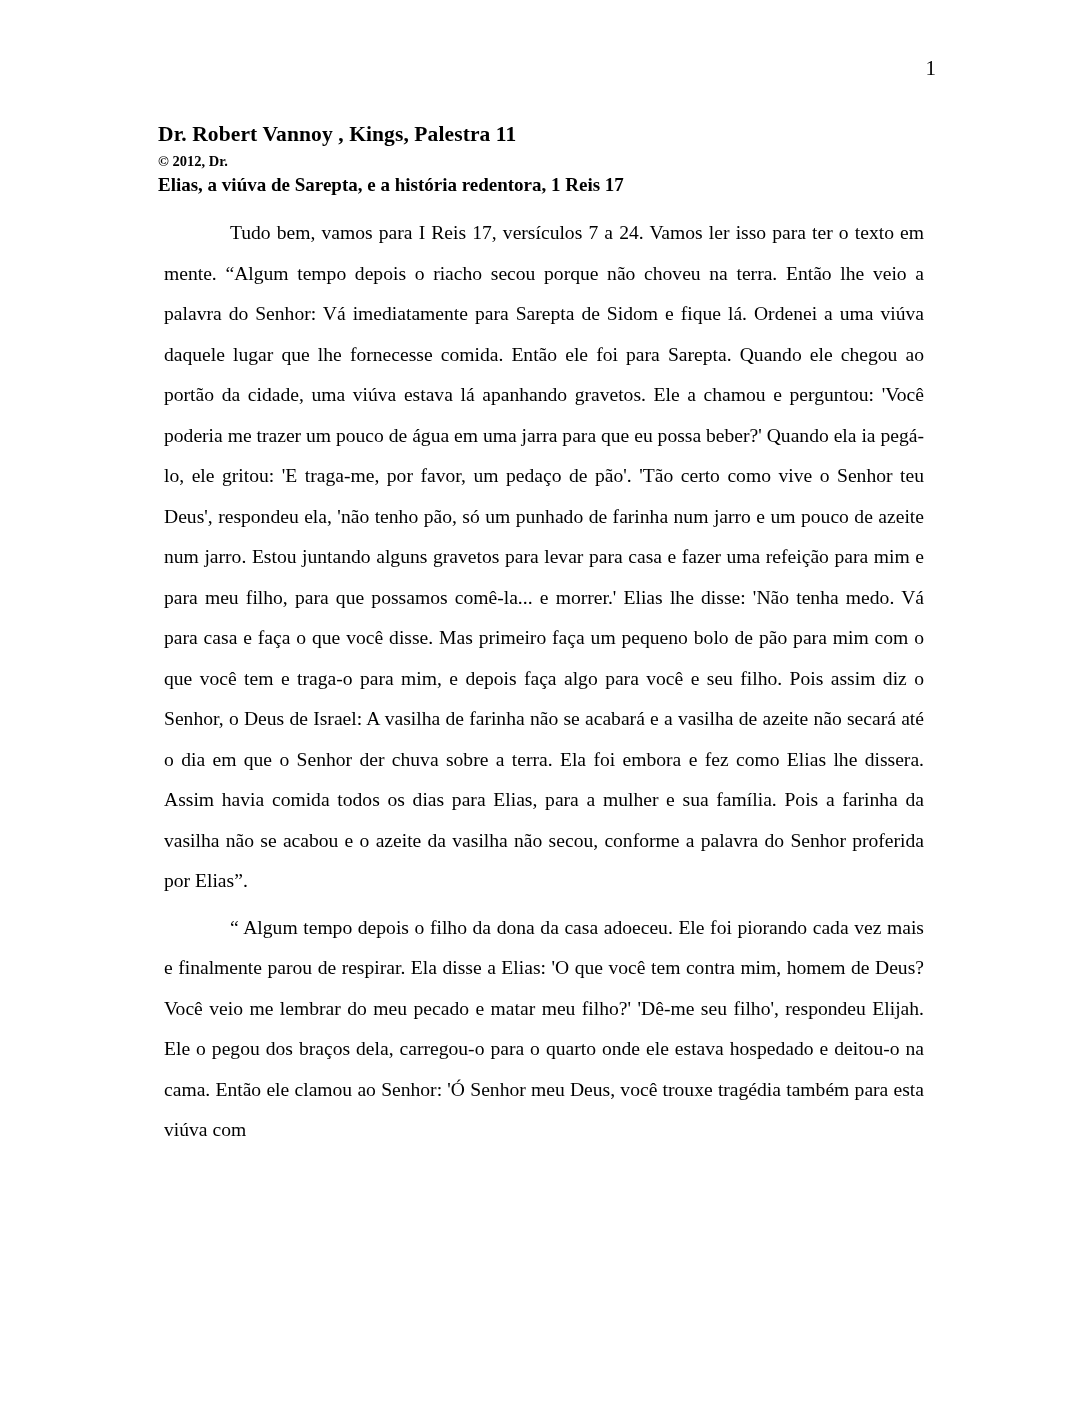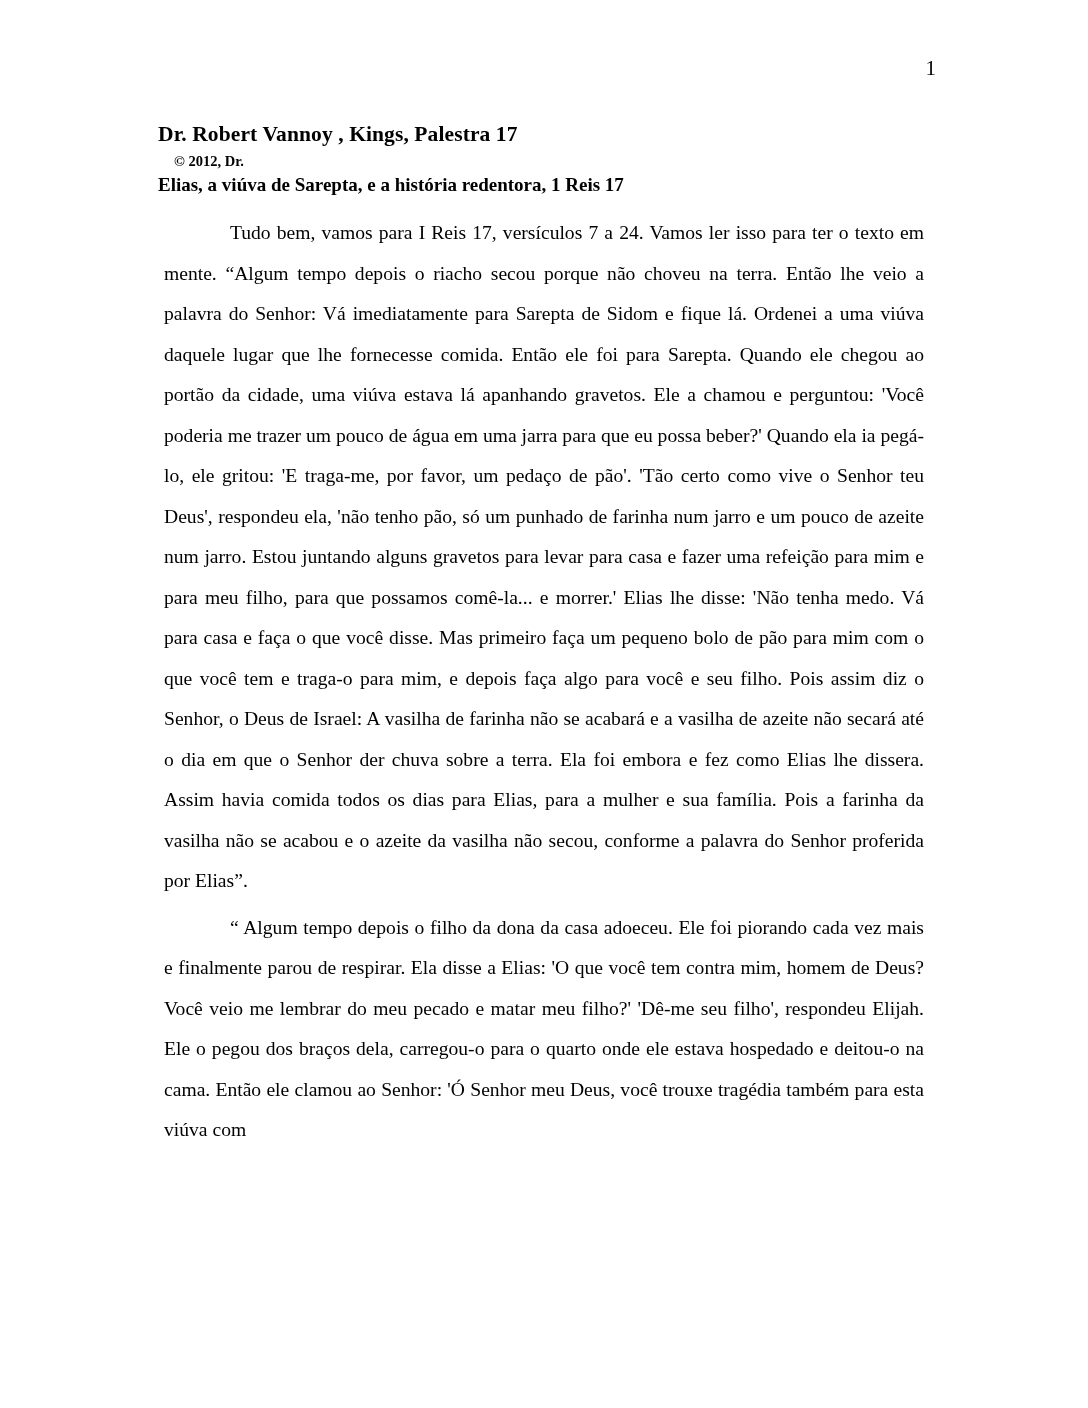--- a/index.html
+++ b/index.html
@@ -38,21 +38,21 @@
   }
   .doc-title {
     font-size: 21.5px;
     font-weight: bold;
     margin: 0 0 6px 0;
     letter-spacing: 0.1px;
   }
   .copyright {
     font-size: 14.5px;
     font-weight: bold;
-    margin: 0 0 4px 16px;
+    margin: 0 0 4px 0;
   }
   .subtitle {
     font-size: 19px;
     font-weight: bold;
     margin: 0 0 17px 0;
   }
   .text-ref {
     font-size: 19.5px;
     margin: 0 0 2px 0;
   }
@@ -70,21 +70,21 @@
 </style>
 </head>
 <body>
 
 <div class="page">
 
   <div class="page-number">1</div>
 
   <div class="content">
 
-    <h1 class="doc-title">Dr. Robert Vannoy , Kings, Palestra 17</h1>
+    <h1 class="doc-title">Dr. Robert Vannoy , Kings, Palestra 11</h1>
 
     <div class="copyright">© 2012, Dr.</div>
 
     <h2 class="subtitle">Elias, a viúva de Sarepta, e a história redentora, 1 Reis 17</h2>
 
 
     <p class="body-par">Tudo bem, vamos para I Reis 17, versículos 7 a 24. Vamos ler isso para ter o texto em mente. “Algum tempo depois o riacho secou porque não choveu na terra. Então lhe veio a palavra do Senhor: Vá imediatamente para Sarepta de Sidom e fique lá. Ordenei a uma viúva daquele lugar que lhe fornecesse comida. Então ele foi para Sarepta. Quando ele chegou ao portão da cidade, uma viúva estava lá apanhando gravetos. Ele a chamou e perguntou: 'Você poderia me trazer um pouco de água em uma jarra para que eu possa beber?' Quando ela ia pegá-lo, ele gritou: 'E traga-me, por favor, um pedaço de pão'. 'Tão certo como vive o Senhor teu Deus', respondeu ela, 'não tenho pão, só um punhado de farinha num jarro e um pouco de azeite num jarro. Estou juntando alguns gravetos para levar para casa e fazer uma refeição para mim e para meu filho, para que possamos comê-la... e morrer.' Elias lhe disse: 'Não tenha medo. Vá para casa e faça o que você disse. Mas primeiro faça um pequeno bolo de pão para mim com o que você tem e traga-o para mim, e depois faça algo para você e seu filho. Pois assim diz o Senhor, o Deus de Israel: A vasilha de farinha não se acabará e a vasilha de azeite não secará até o dia em que o Senhor der chuva sobre a terra. Ela foi embora e fez como Elias lhe dissera. Assim havia comida todos os dias para Elias, para a mulher e sua família. Pois a farinha da vasilha não se acabou e o azeite da vasilha não secou, conforme a palavra do Senhor proferida por Elias”.</p>
 
     <p class="body-par">“ Algum tempo depois o filho da dona da casa adoeceu. Ele foi piorando cada vez mais e finalmente parou de respirar. Ela disse a Elias: 'O que você tem contra mim, homem de Deus? Você veio me lembrar do meu pecado e matar meu filho?' 'Dê-me seu filho', respondeu Elijah. Ele o pegou dos braços dela, carregou-o para o quarto onde ele estava hospedado e deitou-o na cama. Então ele clamou ao Senhor: 'Ó Senhor meu Deus, você trouxe tragédia também para esta viúva com</p>
 

